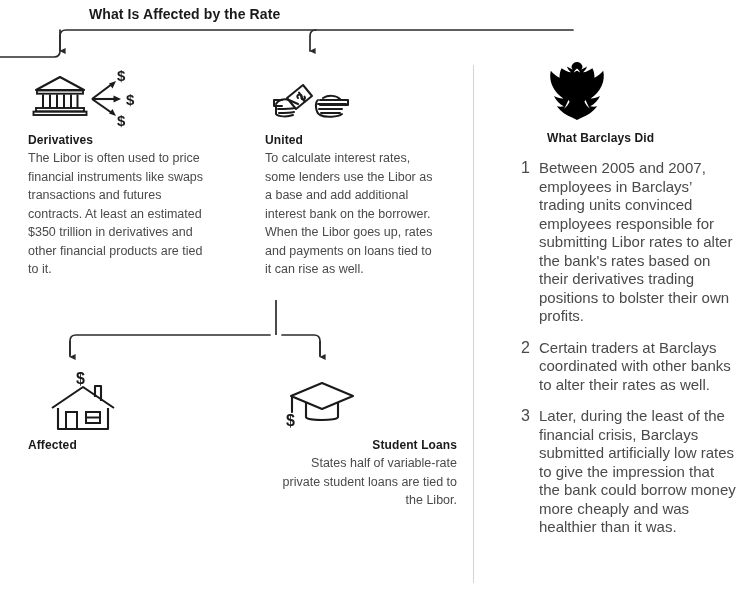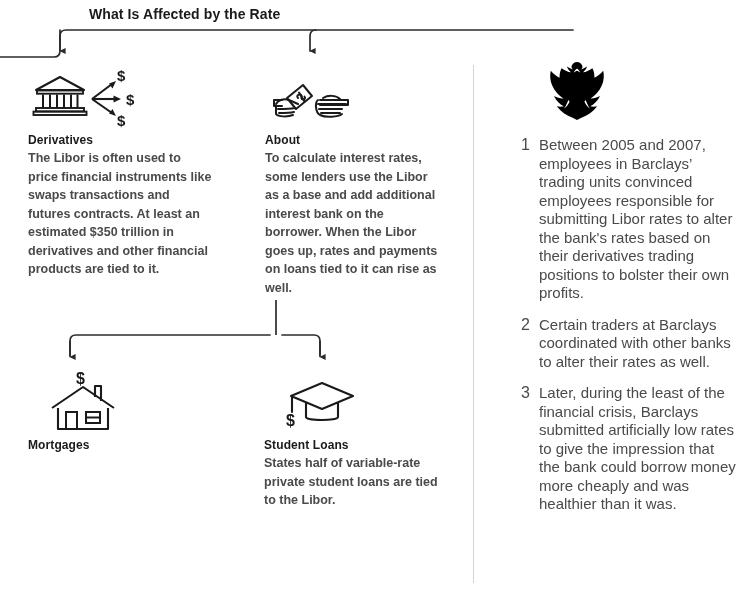--- a/index.html
+++ b/index.html
@@ -49,21 +49,20 @@
     color: #1a1a1a;
     margin: 1px 0 2px 0;
     letter-spacing: 0.1px;
     white-space: nowrap;
   }
   .node-body {
     font-size: 12.5px;
     line-height: 18.5px;
     color: #4a4a4a;
     margin: 0;
-    font-weight: bold;
   }
 
   
   .icon-wrap { position: absolute; }
 
   
   #vertical-divider {
     left: 473px;
     top: 65px;
     width: 1px;
@@ -198,21 +197,21 @@
         <path d="M58,22 L86,22 L86,27 L58,27"></path>
         <path d="M56,26 L84,26"></path>
         <path d="M57,31 L80,31"></path>
         <path d="M59,35 L78,35"></path>
         <path d="M56,22 C53,24 53,34 58,37 C64,40 76,39 80,36"></path>
       </g>
     </svg>
   </div>
 
   <div class="node-block" style="left:265px; top:132px; width:175px;">
-    <div class="node-heading">About</div>
+    <div class="node-heading">United</div>
     <div class="node-body">To calculate interest rates, some lenders use the Libor as a base and add additional interest bank on the borrower. When the Libor goes up, rates and payments on loans tied to it can rise as well.</div>
   </div>
 
   <div class="icon-wrap" style="left:48px; top:366px; width:80px; height:66px;">
     <svg viewBox="0 0 80 66" width="80" height="66">
       <text x="28" y="18" font-family="Liberation Sans, sans-serif" font-size="16" font-weight="bold" fill="#1a1a1a">$</text>
 
       <path d="M4,42 L35,21 L66,42" fill="none" stroke="#1a1a1a" stroke-width="2.1" stroke-linejoin="round"></path>
 
       <path d="M47,31 L47,20 L53,20 L53,35" fill="none" stroke="#1a1a1a" stroke-width="2.1" stroke-linejoin="round"></path>
@@ -220,36 +219,36 @@
       <path d="M10,42 L10,63 L60,63 L60,42" fill="none" stroke="#1a1a1a" stroke-width="2.1" stroke-linejoin="round"></path>
 
       <rect x="18" y="46" width="11" height="17" fill="none" stroke="#1a1a1a" stroke-width="2"></rect>
 
       <rect x="38" y="46" width="14" height="11" fill="none" stroke="#1a1a1a" stroke-width="2"></rect>
       <line x1="38" y1="51.5" x2="52" y2="51.5" stroke="#1a1a1a" stroke-width="2"></line>
     </svg>
   </div>
 
   <div class="node-block" style="left:28px; top:437px; width:185px;">
-    <div class="node-heading">Mortgages</div>
+    <div class="node-heading">Affected</div>
   </div>
 
   <div class="icon-wrap" style="left:278px; top:376px; width:90px; height:56px;">
     <svg viewBox="0 0 90 56" width="90" height="56">
 
       <path d="M13,20 L44,7 L75,20 L44,33 Z" fill="none" stroke="#1a1a1a" stroke-width="2.1" stroke-linejoin="round"></path>
 
       <path d="M28,26 L28,41 C28,45 60,45 60,41 L60,26" fill="none" stroke="#1a1a1a" stroke-width="2.1" stroke-linejoin="round"></path>
 
       <path d="M14,20 L14,36" fill="none" stroke="#1a1a1a" stroke-width="2.1" stroke-linecap="round"></path>
       <text x="8" y="50" font-family="Liberation Sans, sans-serif" font-size="16" font-weight="bold" fill="#1a1a1a">$</text>
     </svg>
   </div>
 
-  <div class="node-block" style="left:264px; top:437px; width:185px;">
+  <div class="node-block" style="left:272px; top:437px; width:185px;text-align:right;">
     <div class="node-heading">Student Loans</div>
     <div class="node-body">States half of variable-rate private student loans are tied to the Libor.</div>
   </div>
 
   <div class="abs" id="vertical-divider"></div>
 
   <div class="abs" id="right-panel">
 
     <div id="barclays-logo-wrap">
       <svg viewBox="0 0 60 62" width="60" height="62">
@@ -284,20 +283,21 @@
                  C34.4,3.6 32.5,2 30,2 Z" fill="#000000"></path>
         <path d="M30,8.5 C28.4,9.6 27.2,11.2 26.6,13.0 C28.0,11.6 29.0,11.0 30,10.8
                  C31.0,11.0 32.0,11.6 33.4,13.0 C32.8,11.2 31.6,9.6 30,8.5 Z" fill="#ffffff"></path>
         <path d="M21.4,40.0 C20.0,43.4 18.6,46.4 17.0,48.8
                  C19.4,47.0 21.2,44.6 22.6,41.8 Z" fill="#ffffff"></path>
         <path d="M38.6,40.0 C40.0,43.4 41.4,46.4 43.0,48.8
                  C40.6,47.0 38.8,44.6 37.4,41.8 Z" fill="#ffffff"></path>
       </svg>
     </div>
 
+    <div id="barclays-heading">What Barclays Did</div>
 
     <div id="barclays-list">
       <div class="numbered-item">
         <div class="item-number">1</div>
         <div class="item-text">Between 2005 and 2007, employees in Barclays’ trading units convinced employees responsible for submitting Libor rates to alter the bank's rates based on their derivatives trading positions to bolster their own profits.</div>
       </div>
       <div class="numbered-item">
         <div class="item-number">2</div>
         <div class="item-text">Certain traders at Barclays coordinated with other banks to alter their rates as well.</div>
       </div>

